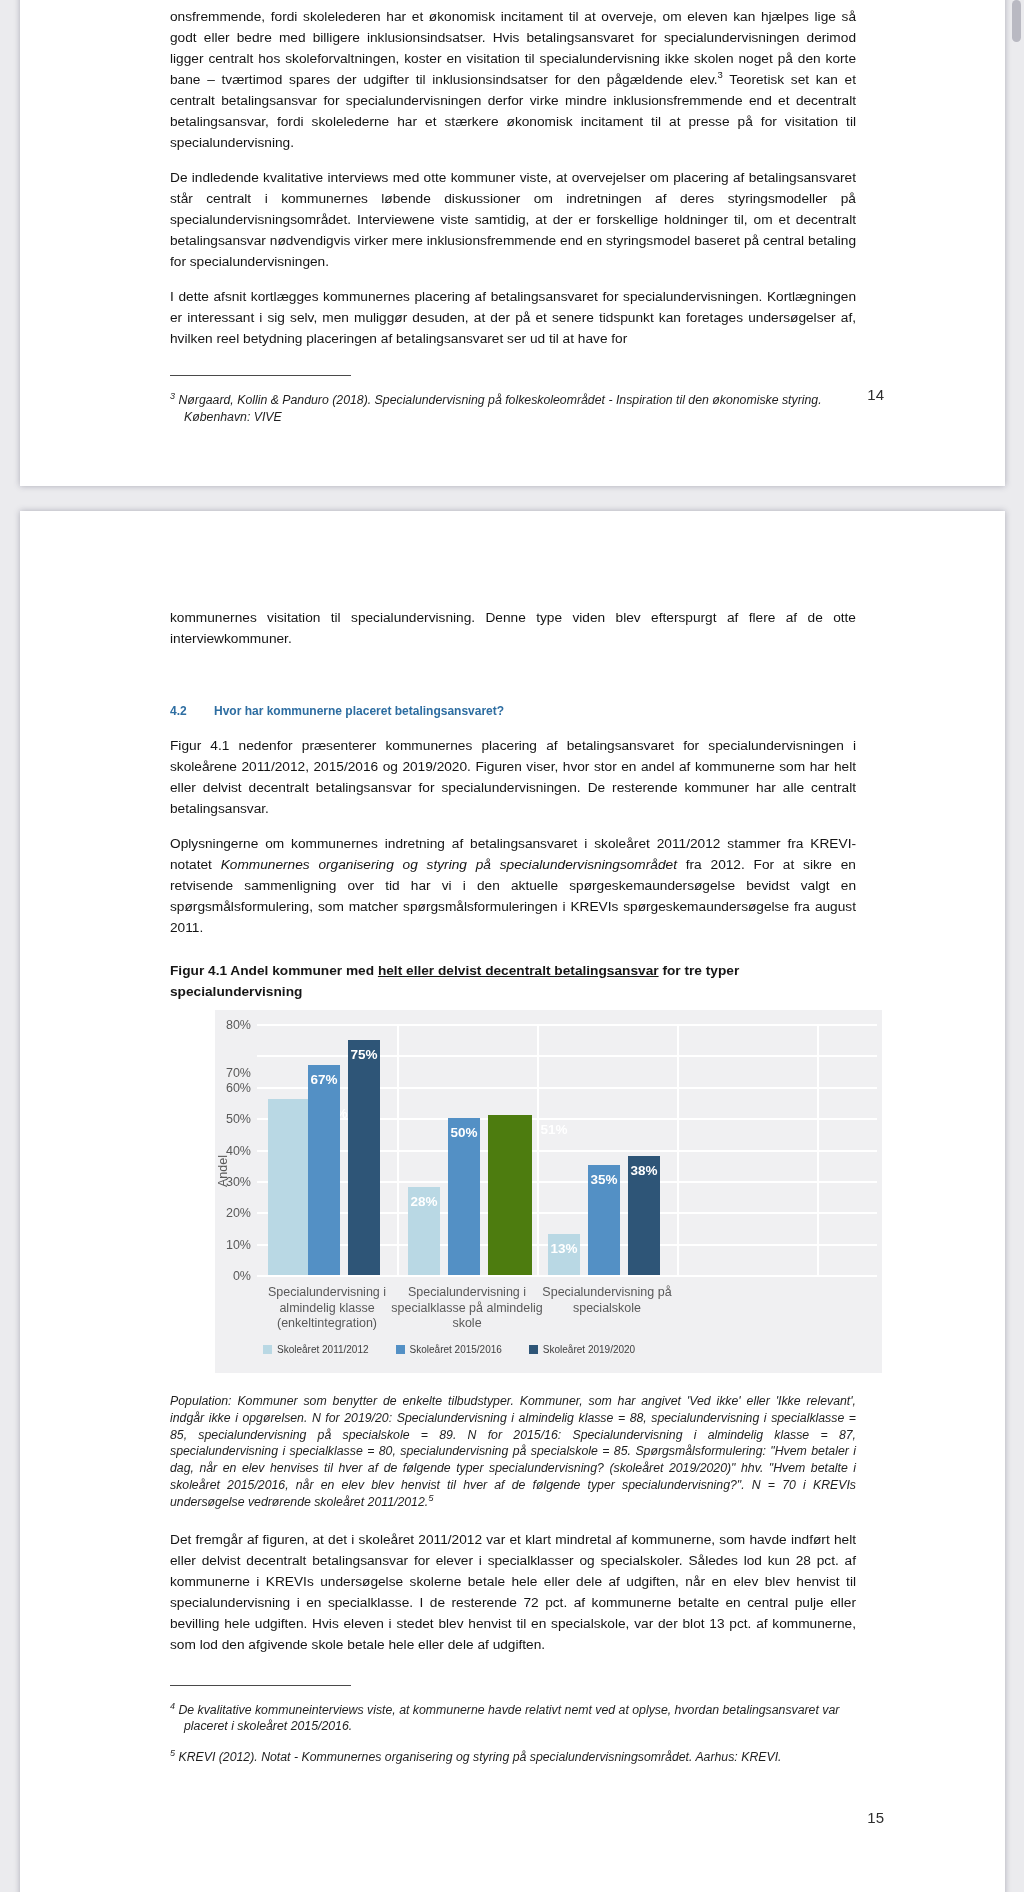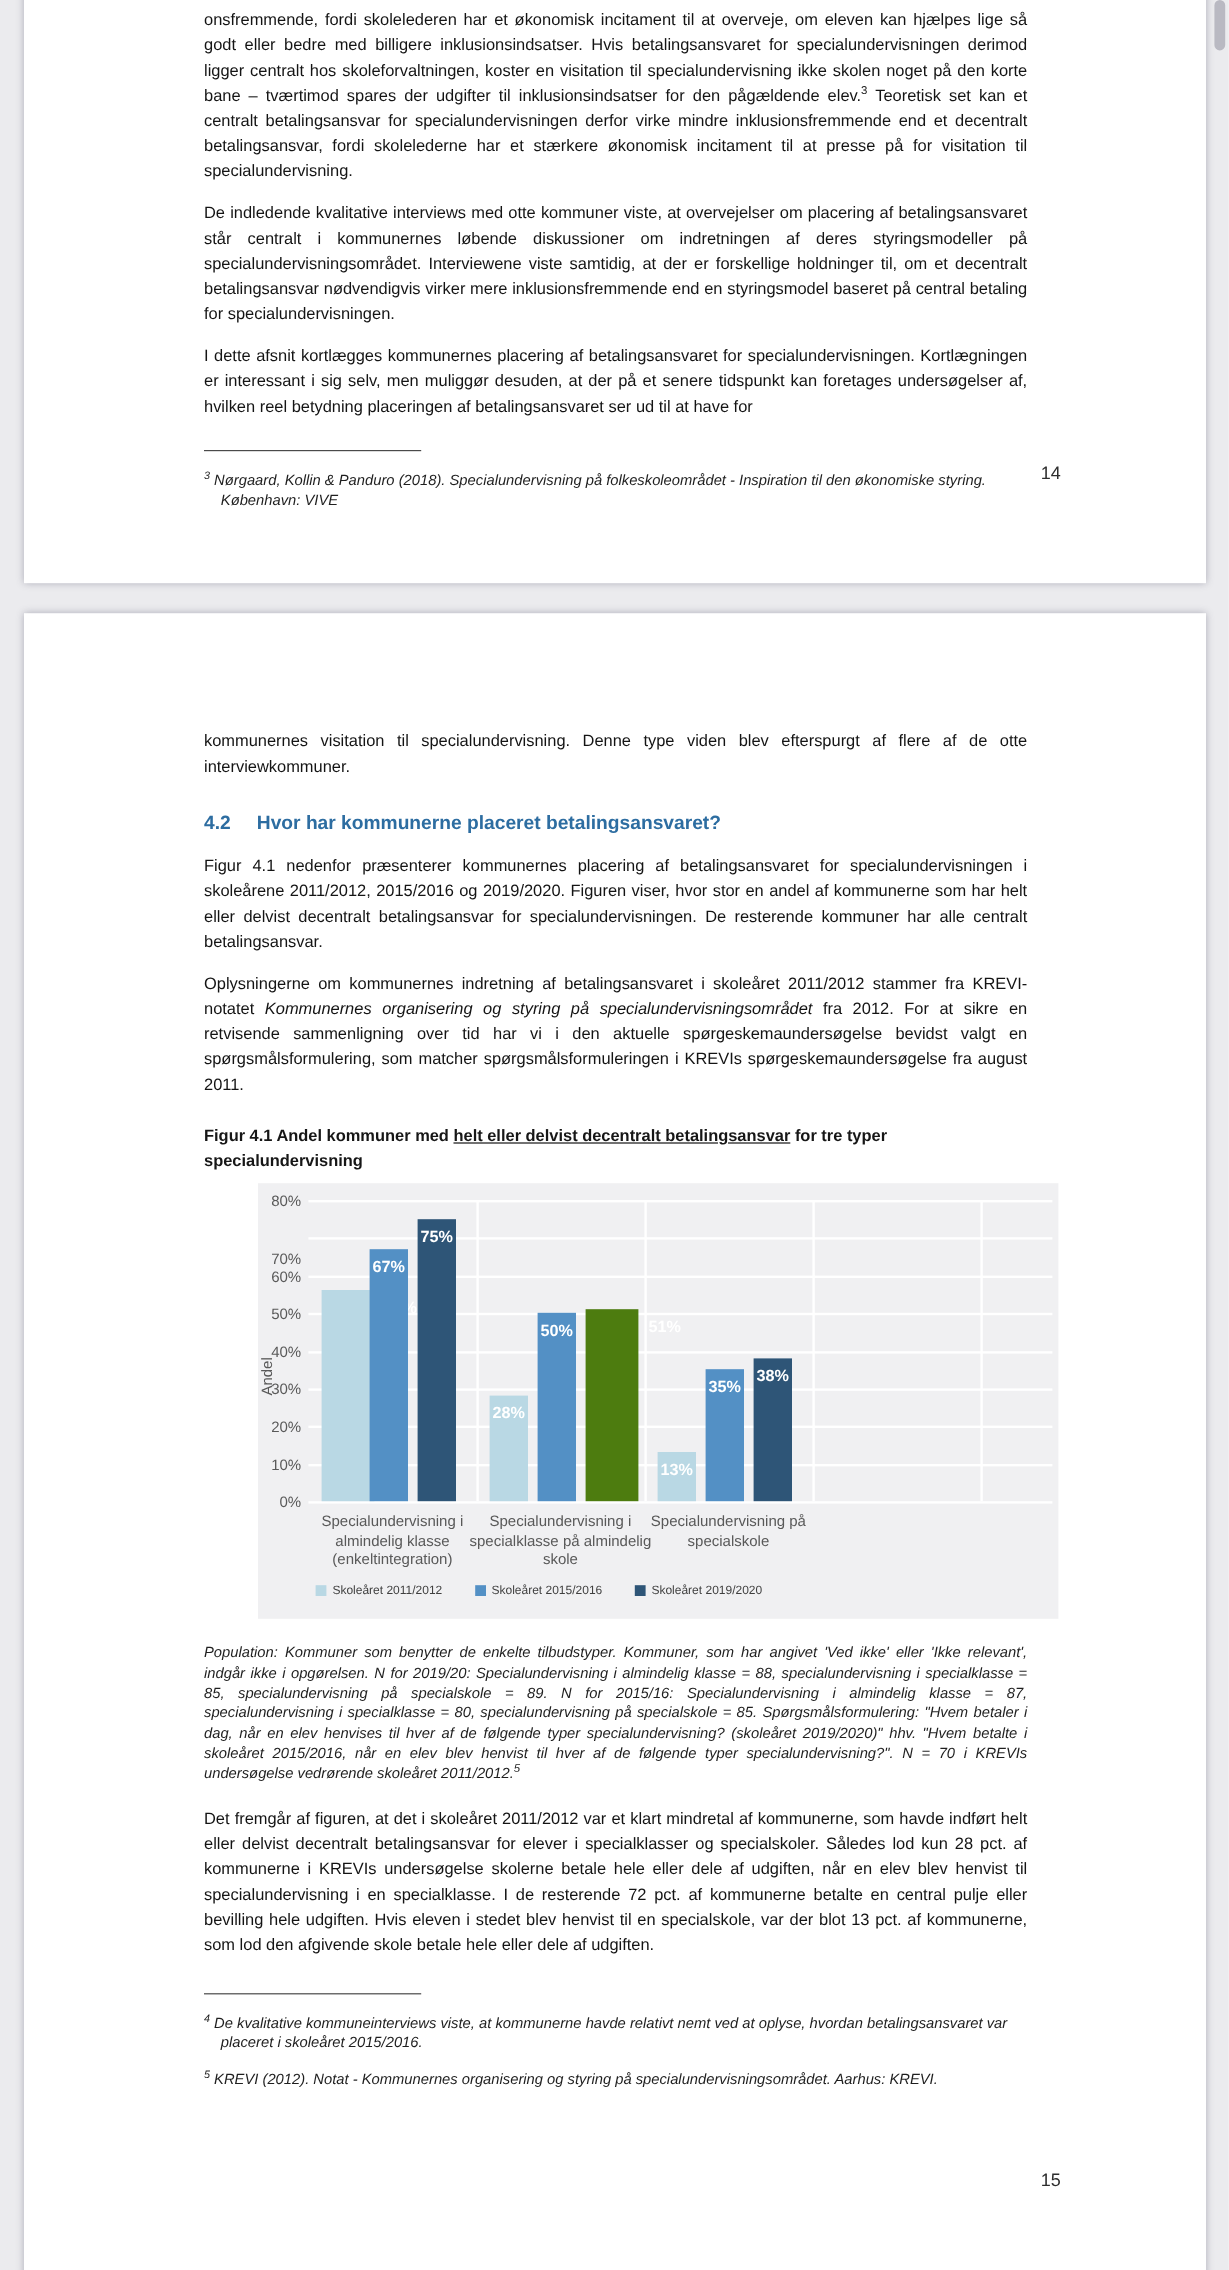--- a/index.html
+++ b/index.html
@@ -23,21 +23,21 @@
   .sheet-2 .content { padding-top:96px; }
 
   p.body {
     font-size:13.7px; line-height:21px; color:#141414;
     text-align:justify; margin-top:14px;
   }
   p.body.first { margin-top:0; }
   sup.fnref { font-size:9.5px; vertical-align:super; line-height:0; }
 
   h2.section {
-    margin-top:26px; font-size:16px; line-height:24px;
+    margin-top:50px; font-size:12px; line-height:24px;
     font-weight:bold; color:#2d6da1; display:flex;
   }
   h2.section .num { width:44px; flex:none; }
 
   .fig-title {
     margin-top:22px; font-size:13.7px; line-height:21px;
     font-weight:bold; color:#161616; text-align:left;
   }
   .fig-title .u { text-decoration:underline; }
 

